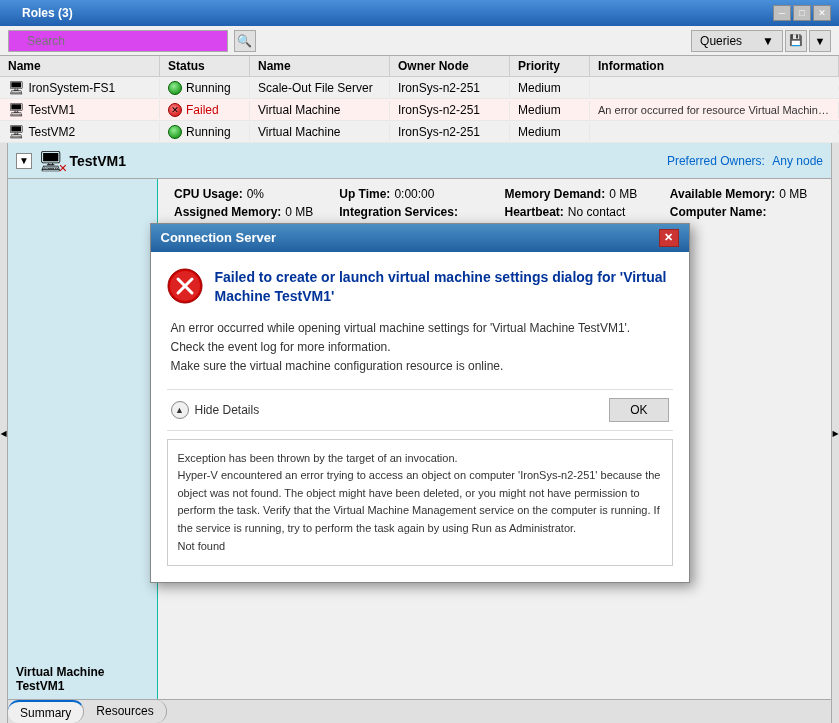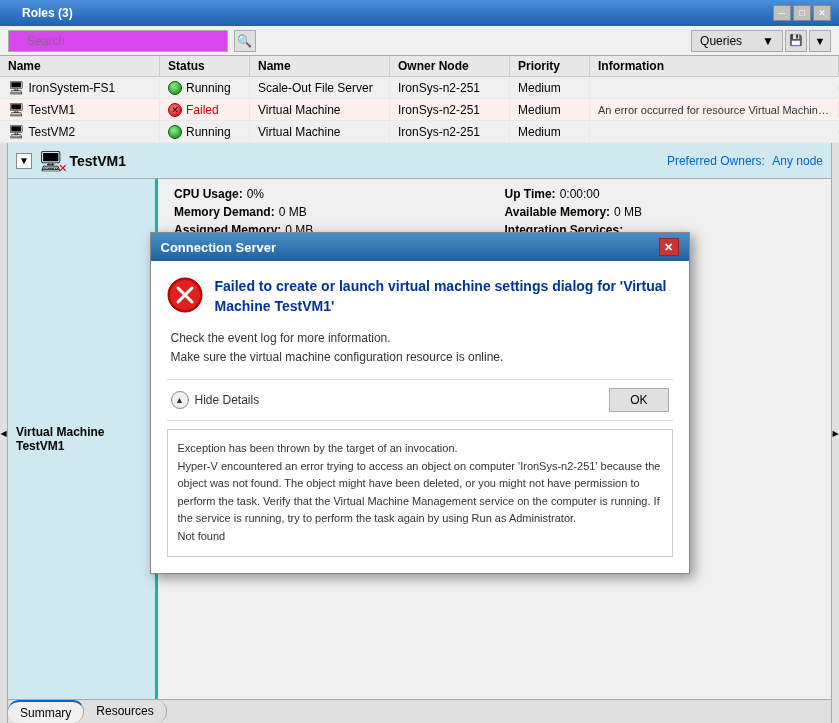--- a/index.html
+++ b/index.html
@@ -51,32 +51,32 @@
     
     .vm-section { background: #d0e8f0; border-bottom: 1px solid #aaa; padding: 4px 8px; display: flex; align-items: center; height: 36px; }
     .vm-expand { width: 16px; height: 16px; border: 1px solid #888; background: #fff; display: flex; align-items: center; justify-content: center; cursor: pointer; margin-right: 6px; font-size: 10px; }
     .vm-name { font-size: 14px; font-weight: bold; }
     .vm-section-right { margin-left: auto; font-size: 12px; color: #0066cc; }
 
     
     .bottom-section { flex: 1; display: flex; min-height: 0; }
 
     
-    .stats-grid { padding: 8px 16px; display: grid; grid-template-columns: 1fr 1fr; gap: 4px 20px; }
+    .stats-grid { padding: 8px 16px; display: grid; grid-template-columns: 1fr 1fr 1fr 1fr; gap: 4px 20px; }
     .stat-row { display: flex; align-items: baseline; gap: 4px; }
     .stat-label { font-weight: bold; font-size: 12px; white-space: nowrap; }
     .stat-value { font-size: 12px; }
 
     
     .bottom-tabs { display: flex; border-top: 1px solid #aaa; background: #e0e0e0; height: 24px; }
     .tab { padding: 4px 12px; font-size: 12px; cursor: pointer; border-right: 1px solid #aaa; background: #e0e0e0; border-radius: 11px; }
     .tab.active { background: #f0f0f0; border-top: 2px solid #0066cc; }
 
     
-    .vm-label { background: #d0e8f0; border-right: 3px solid #14b8a6; padding: 6px 8px; font-size: 12px; font-weight: bold; width: 150px; display: flex; align-items: center; }
+    .vm-label { background: #d0e8f0; border-right: 1px solid #14b8a6; padding: 6px 8px; font-size: 12px; font-weight: bold; width: 150px; display: flex; align-items: flex-end; }
 
     
     .dialog-overlay { position: absolute; top: 0; left: 0; width: 100%; height: 100%; display: flex; align-items: center; justify-content: center; z-index: 100; }
     .dialog { width: 540px; background: white; border: 1px solid #888; box-shadow: 4px 4px 12px rgba(0,0,0,0.4); }
     .dialog-title-bar { background: linear-gradient(to bottom, #4a8fc4, #2060a0); color: white; padding: 5px 10px; display: flex; align-items: center; justify-content: space-between; height: 28px; }
     .dialog-title { font-size: 13px; font-weight: bold; }
     .dialog-close { width: 20px; height: 18px; background: #cc3333; border: 1px solid #992222; color: white; display: flex; align-items: center; justify-content: center; cursor: pointer; font-size: 11px; font-weight: bold; }
     .dialog-body { padding: 16px; }
     .dialog-header { display: flex; gap: 12px; align-items: flex-start; margin-bottom: 12px; }
     .error-icon { width: 36px; height: 36px; flex-shrink: 0; }
@@ -279,20 +279,21 @@
                 <circle cx="18" cy="18" r="17" fill="#cc0000" stroke="#990000" stroke-width="1"></circle>
                 <circle cx="18" cy="18" r="15" fill="#dd2222"></circle>
                 <line x1="11" y1="11" x2="25" y2="25" stroke="white" stroke-width="3" stroke-linecap="round"></line>
                 <line x1="25" y1="11" x2="11" y2="25" stroke="white" stroke-width="3" stroke-linecap="round"></line>
               </svg>
             </div>
             <div class="error-title">Failed to create or launch virtual machine settings dialog for 'Virtual Machine TestVM1'</div>
           </div>
 
           <div class="dialog-message">
+            <div>An error occurred while opening virtual machine settings for 'Virtual Machine TestVM1'.</div>
             <div>Check the event log for more information.</div>
             <div>Make sure the virtual machine configuration resource is online.</div>
           </div>
 
           <div class="dialog-actions">
             <button class="hide-details-btn">
               <span class="chevron-icon">▲</span>
               <span>Hide Details</span>
             </button>
             <button class="ok-btn">OK</button>

